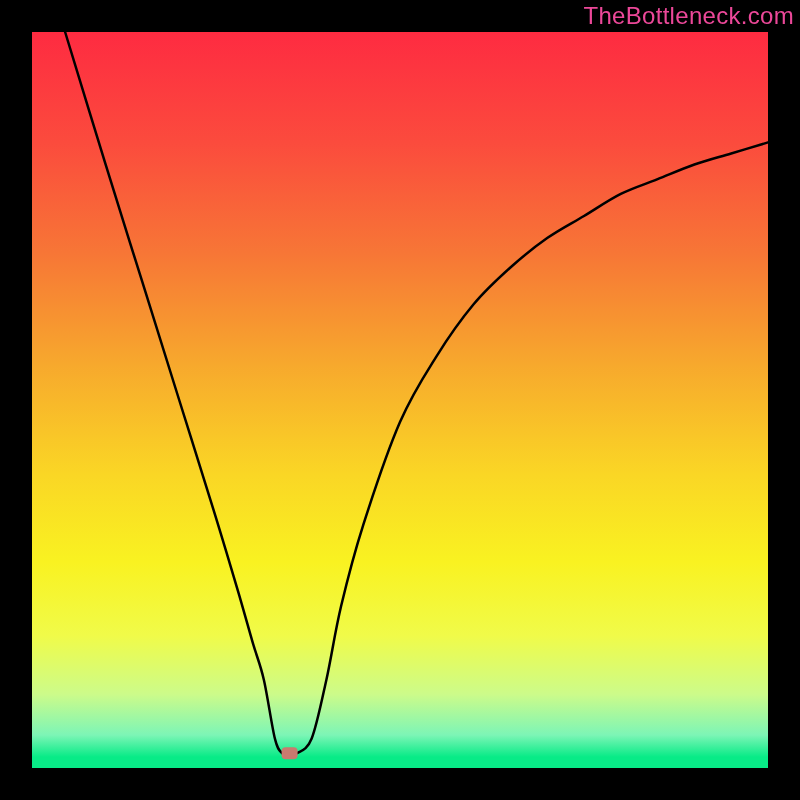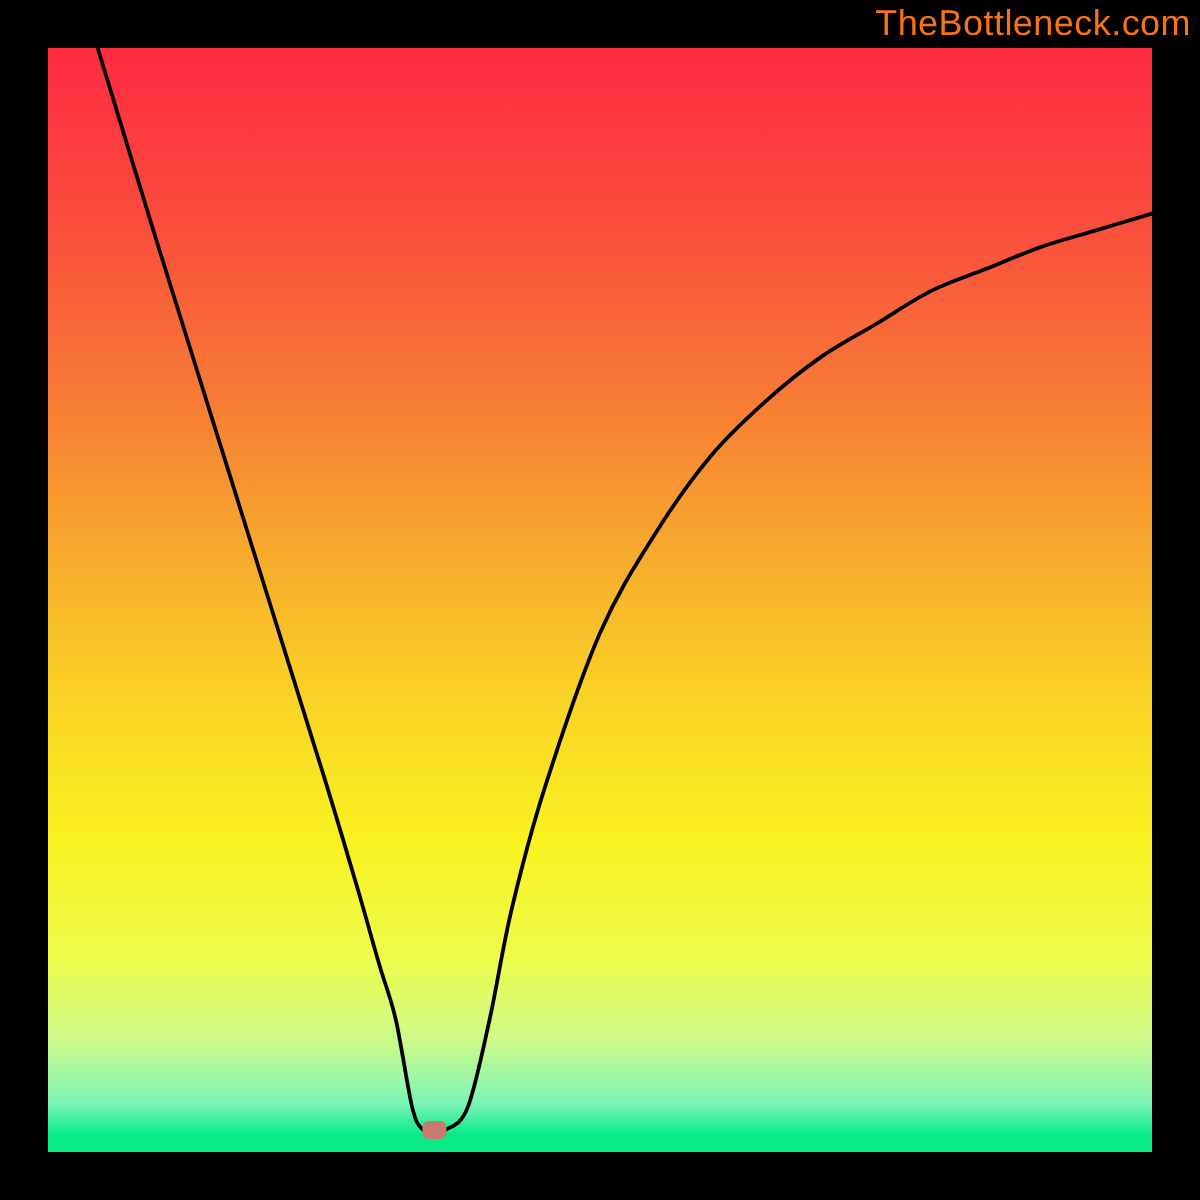--- a/index.html
+++ b/index.html
@@ -14,21 +14,21 @@
   .frame {
     position: relative;
     width: 800px;
     height: 800px;
     background: #000;
   }
   .watermark {
     position: absolute;
     top: 2px;
     right: 6px;
-    color: #f97316;
+    color: #ec4899;
     font-size: 24px;
     font-weight: 400;
     letter-spacing: 0.3px;
     z-index: 20;
     user-select: none;
   }
   svg {
     position: absolute;
     top: 0;
     left: 0;

